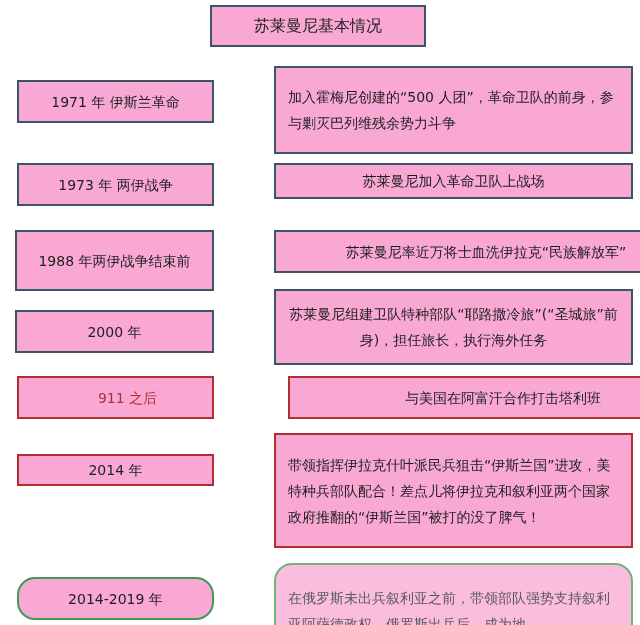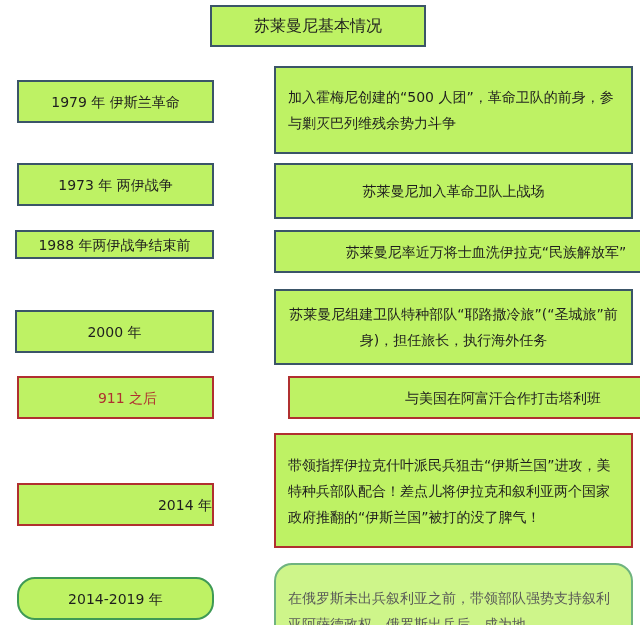--- a/index.html
+++ b/index.html
@@ -4,21 +4,21 @@
 <style>
   html, body { margin:0; padding:0; }
   body {
     width:640px; height:625px; position:relative; overflow:hidden;
     background:#ffffff;
     font-family: "DejaVu Sans", "Liberation Sans", sans-serif;
     color:#1e1e1e;
   }
   .box {
     position:absolute; box-sizing:border-box;
-    background:#bef264;
+    background:#f9a8d4;
     border:2px solid #3b5568;
     display:flex; align-items:center; justify-content:center;
     font-size:14px; line-height:26px;
   }
   .box.red { border-color:#b03030; }
   .box.green { border-color:#3f9a55;border-radius:18px; }
   .box .txt { display:block; }
   .box.left-align { justify-content:flex-end; align-items:center; padding:0 12px; }
   .box.center-text .txt { text-align:center; }
   .title { font-size:16px; }
@@ -26,55 +26,55 @@
   .faded { opacity:0.75; }
 </style>
 </head>
 <body>
 
 <div class="box title" style="left:210px; top:5px; width:216px; height:42px;">
   <span class="txt">苏莱曼尼基本情况</span>
 </div>
 
 <div class="box" style="left:17px; top:80px; width:197px; height:43px;">
-  <span class="txt">1979 年  伊斯兰革命</span>
+  <span class="txt">1971 年  伊斯兰革命</span>
 </div>
 <div class="box left-align" style="left:274px; top:66px; width:359px; height:88px;">
   <span class="txt">加入霍梅尼创建的“500 人团”，革命卫队的前身，参与剿灭巴列维残余势力斗争</span>
 </div>
 
 <div class="box" style="left:17px; top:163px; width:197px; height:43px;">
   <span class="txt">1973 年  两伊战争</span>
 </div>
-<div class="box" style="left:274px; top:163px; width:359px; height:56px;">
+<div class="box" style="left:274px; top:163px; width:359px; height:36px;">
   <span class="txt">苏莱曼尼加入革命卫队上战场</span>
 </div>
 
-<div class="box" style="left:15px; top:230px; width:199px; height:29px;">
+<div class="box" style="left:15px; top:230px; width:199px; height:61px;">
   <span class="txt">1988 年两伊战争结束前</span>
 </div>
 <div class="box" style="left:274px; top:230px; width:424px; height:43px;">
   <span class="txt">苏莱曼尼率近万将士血洗伊拉克“民族解放军”</span>
 </div>
 
 <div class="box" style="left:15px; top:310px; width:199px; height:43px;">
   <span class="txt">2000 年</span>
 </div>
 <div class="box center-text" style="left:274px; top:289px; width:359px; height:76px; padding:0 10px;">
   <span class="txt">苏莱曼尼组建卫队特种部队“耶路撒冷旅”(“圣城旅”前身)，担任旅长，执行海外任务</span>
 </div>
 
 <div class="box red" style="left:17px; top:376px; width:197px; height:43px;padding-left:24px;">
   <span class="txt red-text">911 之后</span>
 </div>
 <div class="box red" style="left:288px; top:376px; width:430px; height:43px;">
   <span class="txt">与美国在阿富汗合作打击塔利班</span>
 </div>
 
-<div class="box red" style="left:17px; top:483px; width:197px; height:43px;justify-content:flex-end;">
+<div class="box red" style="left:17px; top:454px; width:197px; height:32px;">
   <span class="txt">2014 年</span>
 </div>
 <div class="box red left-align" style="left:274px; top:433px; width:359px; height:115px;">
   <span class="txt">带领指挥伊拉克什叶派民兵狙击“伊斯兰国”进攻，美特种兵部队配合！差点儿将伊拉克和叙利亚两个国家政府推翻的“伊斯兰国”被打的没了脾气！</span>
 </div>
 
 <div class="box green" style="left:17px; top:577px; width:197px; height:43px;">
   <span class="txt">2014-2019 年</span>
 </div>
 <div class="box green left-align faded" style="left:274px; top:563px; width:359px; height:80px; align-items:flex-start; padding-top:20px;">

